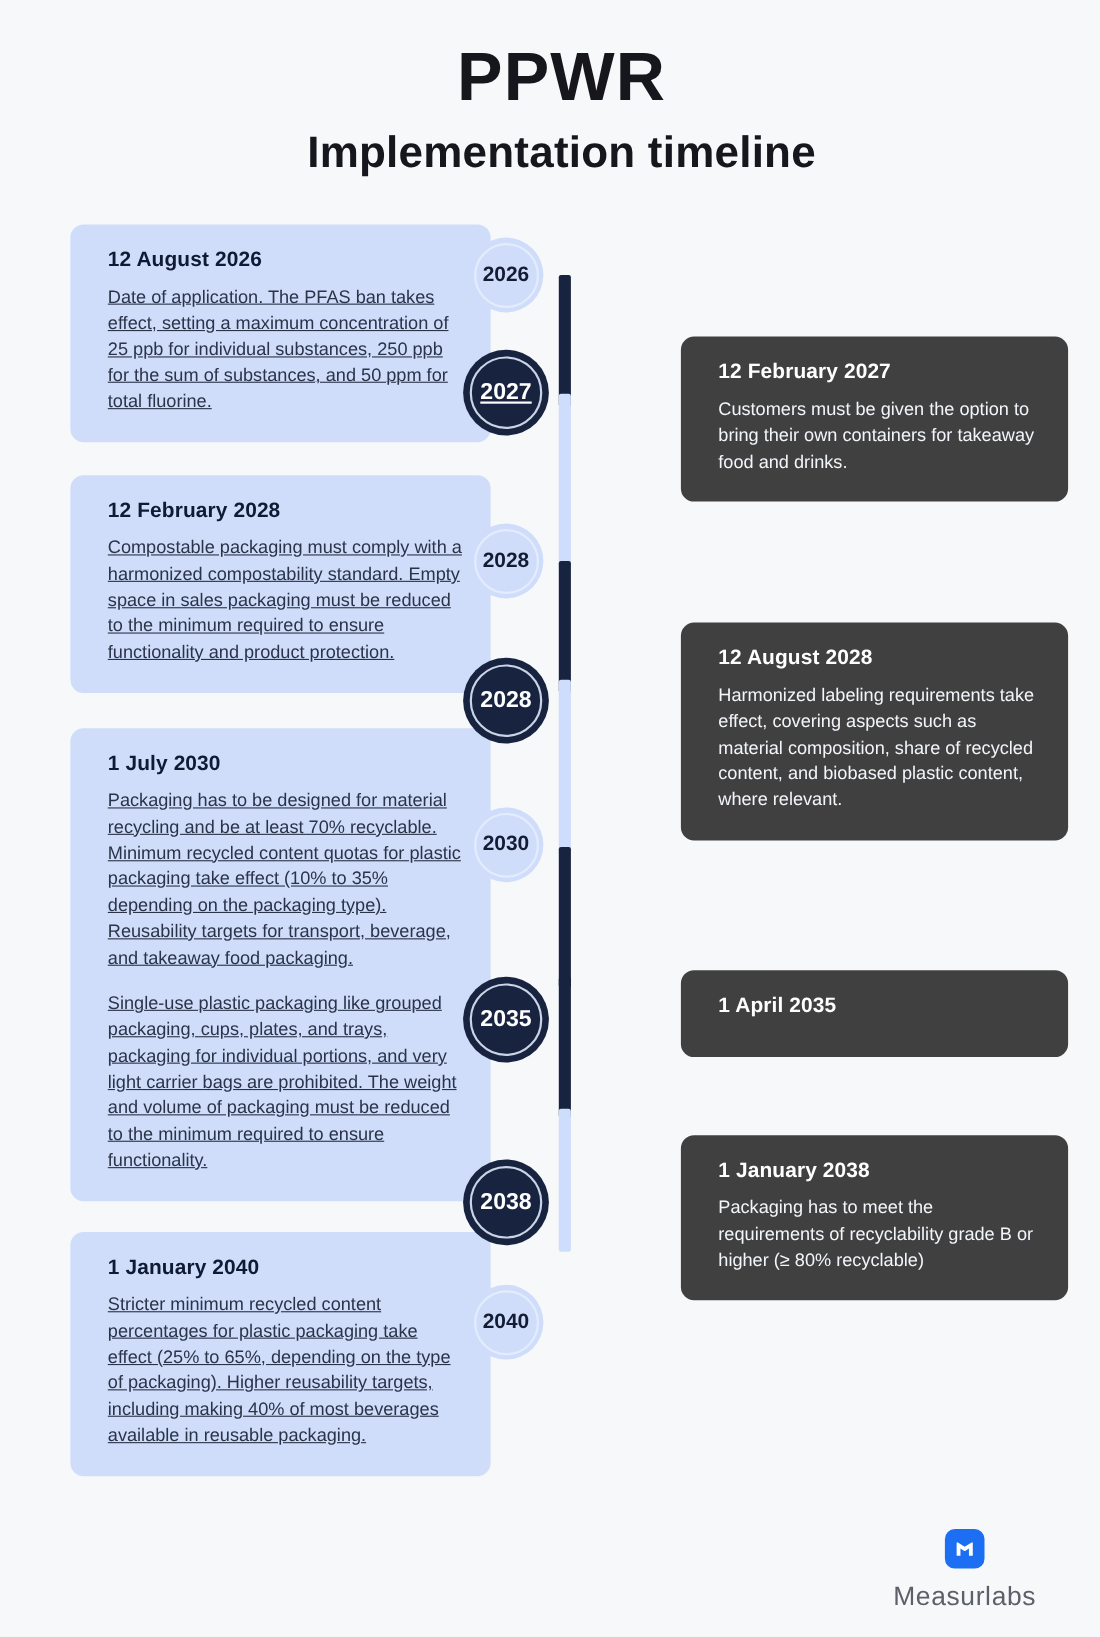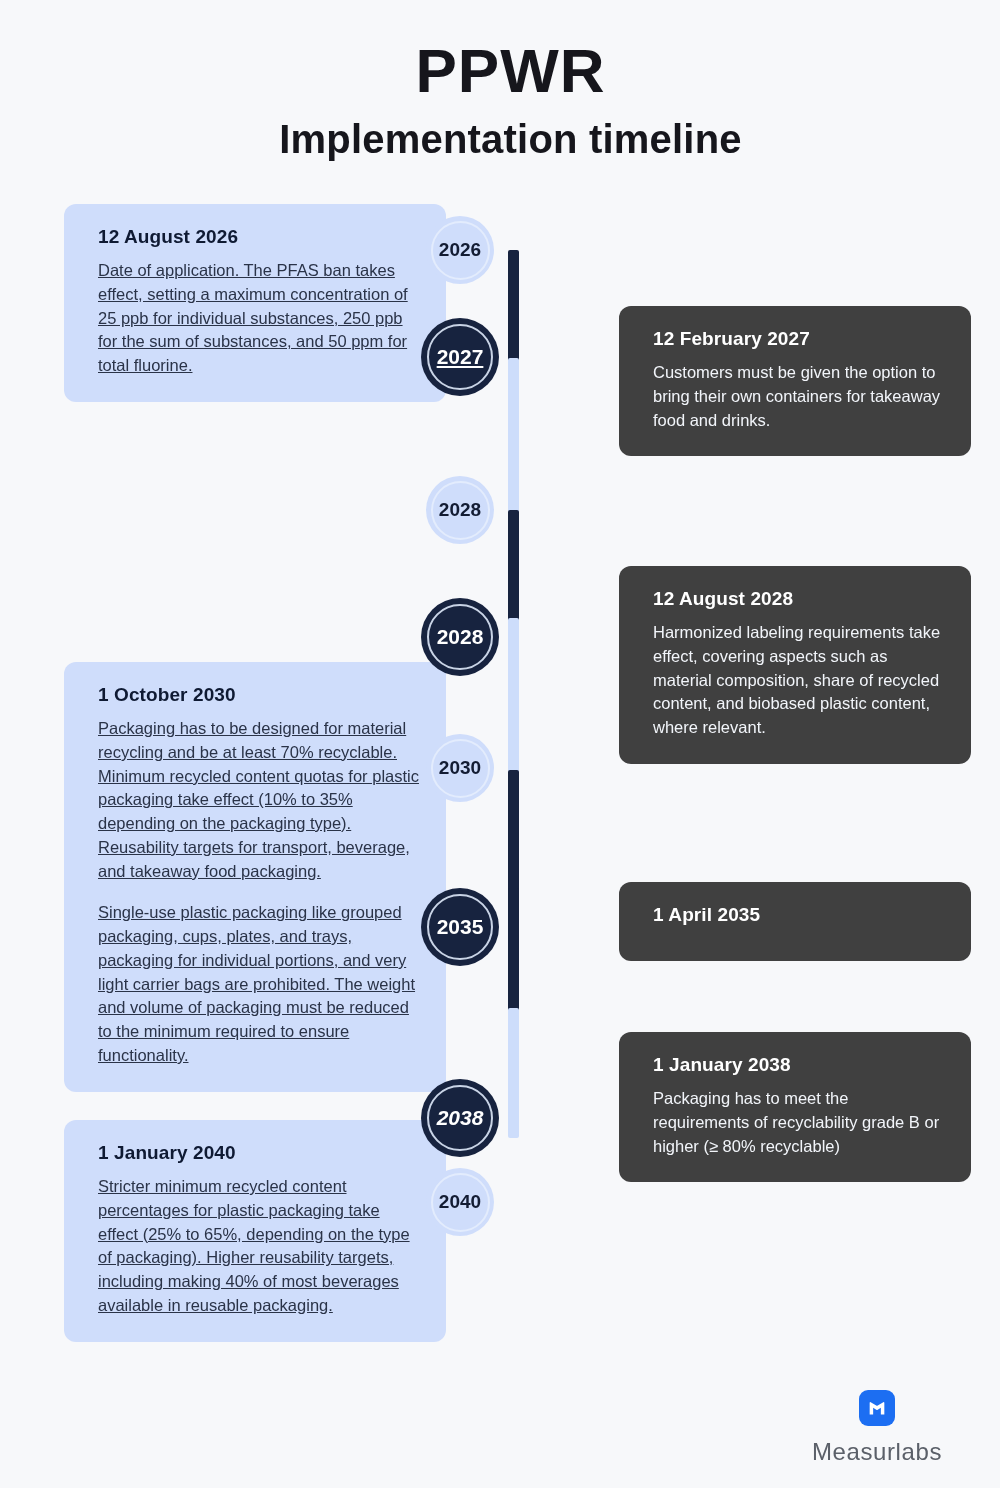--- a/index.html
+++ b/index.html
@@ -187,37 +187,43 @@
   </div>
   <div class="node dark" style="top:400px;">
     <span>2028</span>
   </div>
   <div class="node light" style="top:536px;text-align:right;">
     <span>2030</span>
   </div>
   <div class="node dark" style="top:690px;">
     <span>2035</span>
   </div>
-  <div class="node dark" style="top:881px;font-style:italic;">
+  <div class="node dark" style="top:856px;">
     <span>2038</span>
   </div>
   <div class="node light" style="top:970px;">
     <span>2040</span>
   </div>
 
   <div class="card left" style="top:6px;">
     <div class="card-date">12 August 2026</div>
     <div class="card-body">
       <p>Date of application. The PFAS ban takes effect, setting a maximum concentration of 25 ppb for individual substances, 250 ppb for the sum of substances, and 50 ppm for total fluorine.</p>
     </div>
   </div>
 
+  <div class="card left" style="top:234px;">
+    <div class="card-date">12 February 2028</div>
+    <div class="card-body">
+      <p>Compostable packaging must comply with a harmonized compostability standard. Empty space in sales packaging must be reduced to the minimum required to ensure functionality and product protection.</p>
+    </div>
+  </div>
 
   <div class="card left" style="top:464px;">
-    <div class="card-date">1 October 2030</div>
+    <div class="card-date">1 July 2030</div>
     <div class="card-body">
       <p>Packaging has to be designed for material recycling and be at least 70% recyclable. Minimum recycled content quotas for plastic packaging take effect (10% to 35% depending on the packaging type). Reusability targets for transport, beverage, and takeaway food packaging.</p>
       <p>Single-use plastic packaging like grouped packaging, cups, plates, and trays, packaging for individual portions, and very light carrier bags are prohibited. The weight and volume of packaging must be reduced to the minimum required to ensure functionality.</p>
     </div>
   </div>
 
   <div class="card left" style="top:922px;">
     <div class="card-date">1 January 2040</div>
     <div class="card-body">
       <p>Stricter minimum recycled content percentages for plastic packaging take effect (25% to 65%, depending on the type of packaging). Higher reusability targets, including making 40% of most beverages available in reusable packaging.</p>

